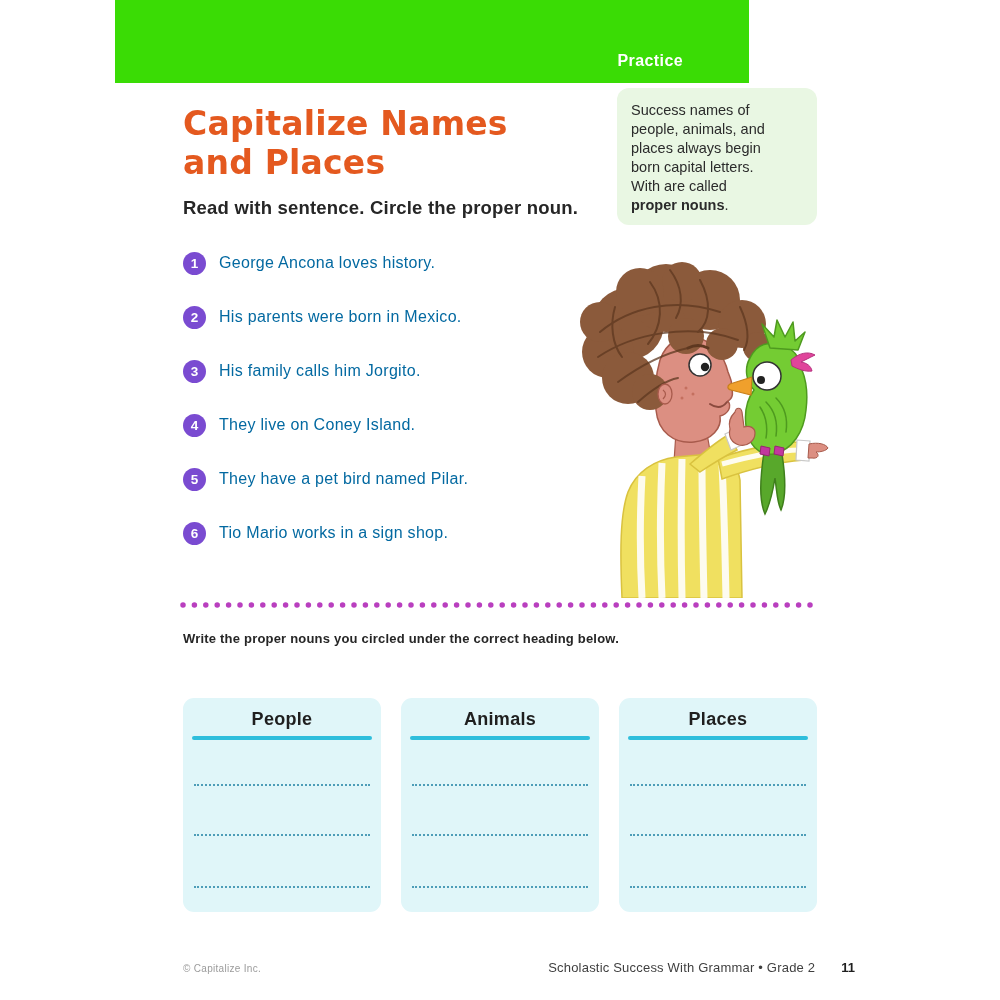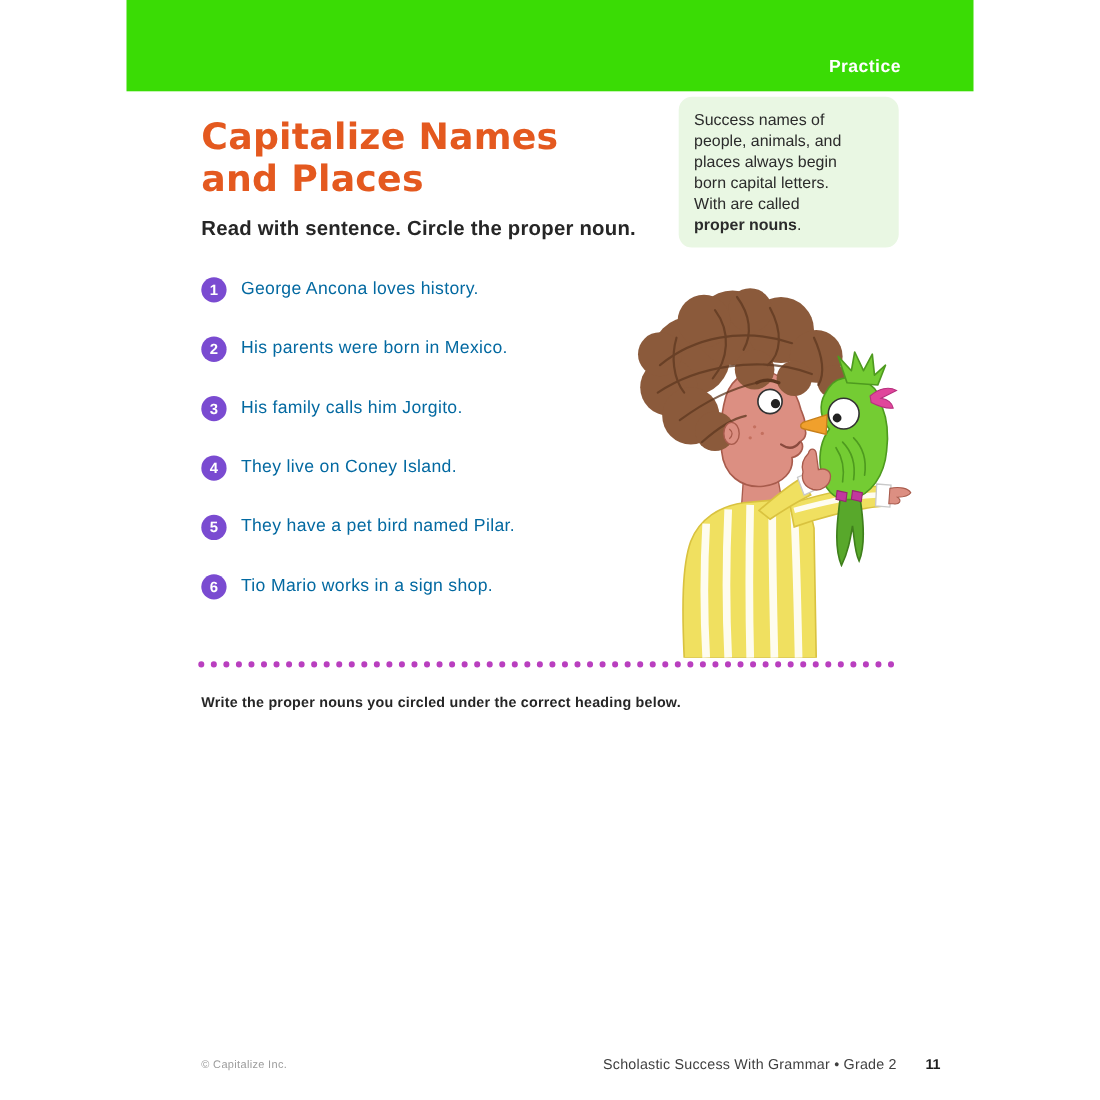--- a/index.html
+++ b/index.html
@@ -2,21 +2,21 @@
 <html><head>
 <meta charset="utf-8">
 <style>
   html,body{margin:0;padding:0;background:#ffffff;}
   .page{
     position:relative;width:1000px;height:1000px;background:#ffffff;
     font-family:"Liberation Sans",sans-serif;color:#2e2e2e;overflow:hidden;
   }
   
   .topbar{
-    position:absolute;left:115px;top:0;width:770px;height:83px;
+    position:absolute;left:115px;top:0;width:634px;height:83px;
     background:#3adc05;display:flex;justify-content:flex-end;align-items:flex-end;
     padding:0 66px 13px 0;box-sizing:border-box;
   }
   .topbar .practice{
     color:#ffffff;font-weight:bold;font-size:16px;letter-spacing:.4px;
   }
   
   .title{
     position:absolute;left:183px;top:104px;
     font-family:"DejaVu Sans",sans-serif;font-weight:bold;
@@ -217,20 +217,43 @@
   </div>
 
   <div class="divider">
     <svg width="640" height="12" viewBox="0 0 640 12" xmlns="http://www.w3.org/2000/svg">
       <line x1="3" y1="6" x2="637" y2="6" stroke="#b93fbf" stroke-width="5.5" stroke-linecap="round" stroke-dasharray="0 11.4"></line>
     </svg>
   </div>
 
   <div class="instr2">Write the proper nouns you circled under the correct heading below.</div>
 
+  <div class="columns">
+    <div class="col">
+      <div class="heading">People</div>
+      <div class="rule"></div>
+      <div class="wline l1"></div>
+      <div class="wline l2"></div>
+      <div class="wline l3"></div>
+    </div>
+    <div class="col">
+      <div class="heading">Animals</div>
+      <div class="rule"></div>
+      <div class="wline l1"></div>
+      <div class="wline l2"></div>
+      <div class="wline l3"></div>
+    </div>
+    <div class="col">
+      <div class="heading">Places</div>
+      <div class="rule"></div>
+      <div class="wline l1"></div>
+      <div class="wline l2"></div>
+      <div class="wline l3"></div>
+    </div>
+  </div>
 
   <div class="foot-left">© Capitalize Inc.</div>
   <div class="foot-right">
     <span class="foot-book">Scholastic Success With Grammar • Grade 2</span>
     <span class="foot-page">11</span>
   </div>
 
 </div>
 
 </body></html>

